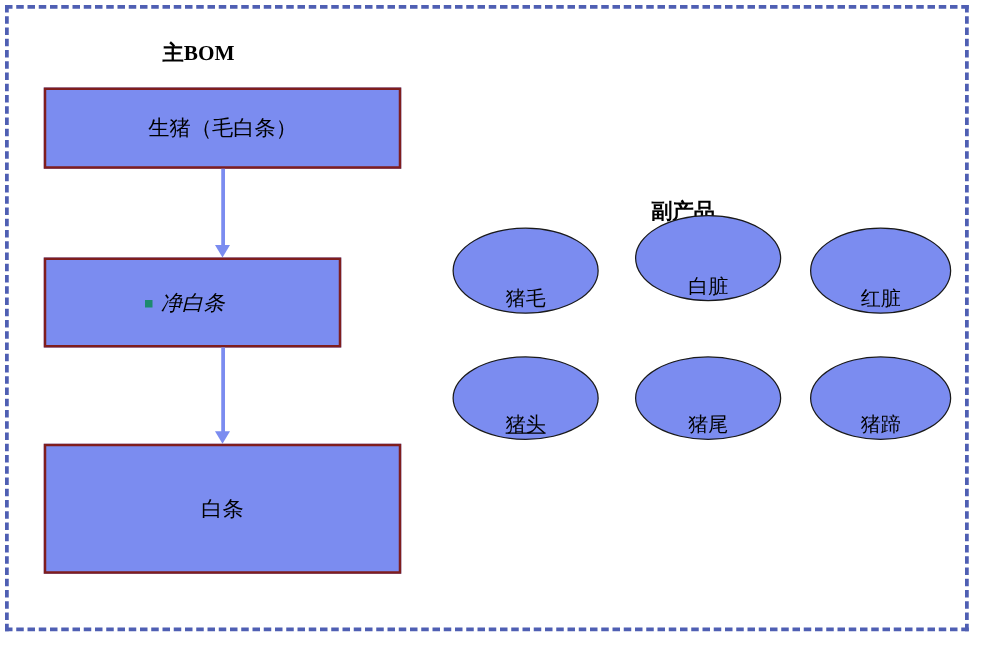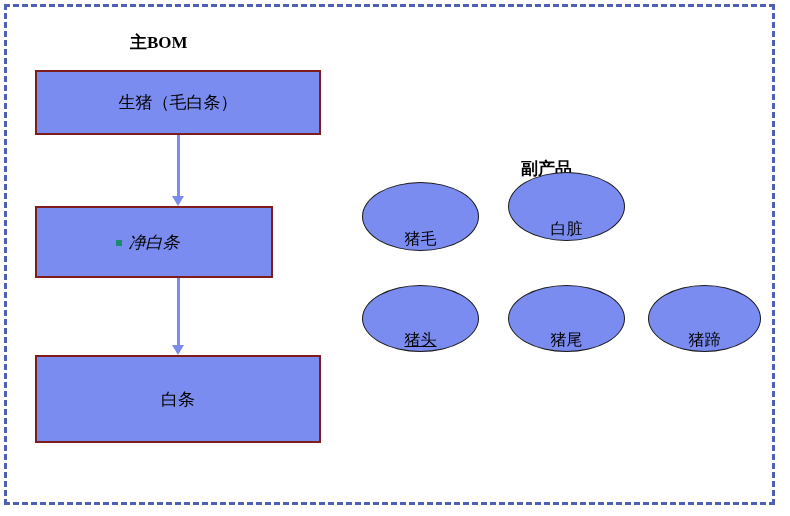--- a/index.html
+++ b/index.html
@@ -60,21 +60,21 @@
   .proc-label {
     font-family: "Liberation Serif", "DejaVu Serif", serif;
     font-size: 17px;
     color: #000000;
     white-space: nowrap;
     position: relative;
     display: inline-block;
   }
   #box-live-pig  { left: 35px; top: 70px;  width: 286px; height: 65px; }
   #box-net-strip { left: 35px; top: 206px; width: 238px; height: 72px; font-style: italic; }
-  #box-white-strip { left: 35px; top: 355px; width: 286px; height: 88px; }
+  #box-white-strip { left: 35px; top: 355px; width: 286px; height: 104px; }
 
   
   .bullet-marker {
     position: absolute;
     left: -13px;
     top: 50%;
     margin-top: -2px;
     width: 6px;
     height: 6px;
     background: #1d8a6e;
@@ -165,20 +165,23 @@
   </div>
 
   <div class="section-title" id="title-byproduct">副产品</div>
 
   <div class="ellipse" id="ell-0">
     <span class="ellipse-label">猪毛</span>
   </div>
   <div class="ellipse" id="ell-1">
     <span class="ellipse-label">白脏</span>
   </div>
+  <div class="ellipse" id="ell-2">
+    <span class="ellipse-label">红脏</span>
+  </div>
   <div class="ellipse" id="ell-3">
     <span class="ellipse-label">猪头</span>
   </div>
   <div class="ellipse" id="ell-4">
     <span class="ellipse-label">猪尾</span>
   </div>
   <div class="ellipse" id="ell-5">
     <span class="ellipse-label">猪蹄</span>
   </div>
 

